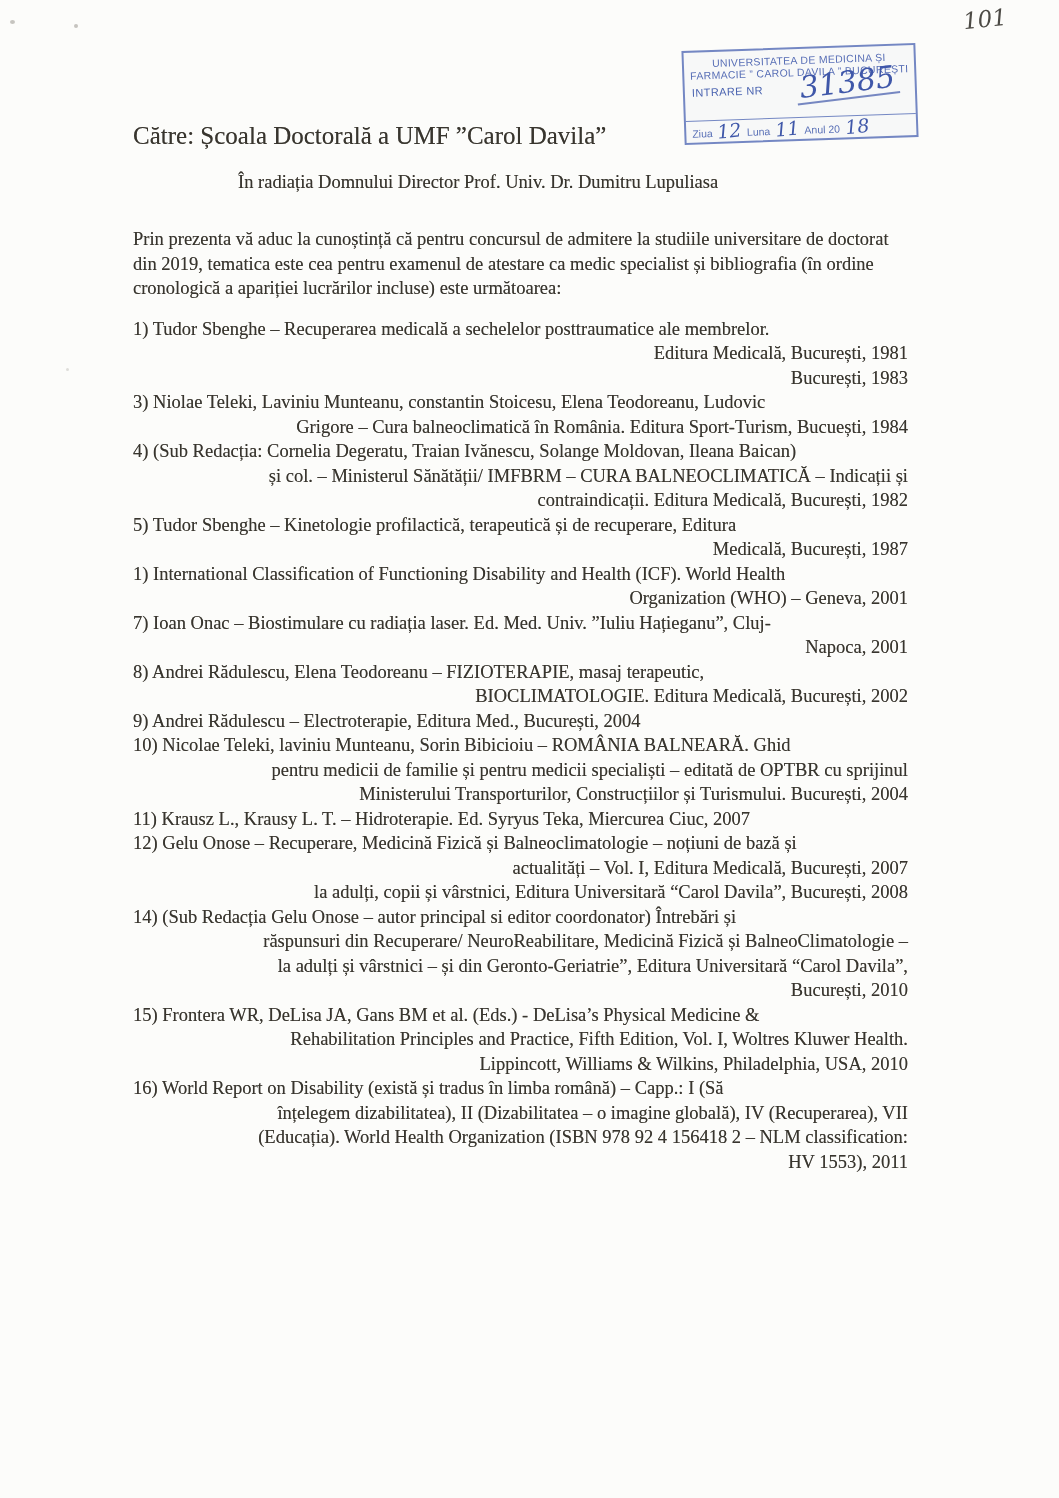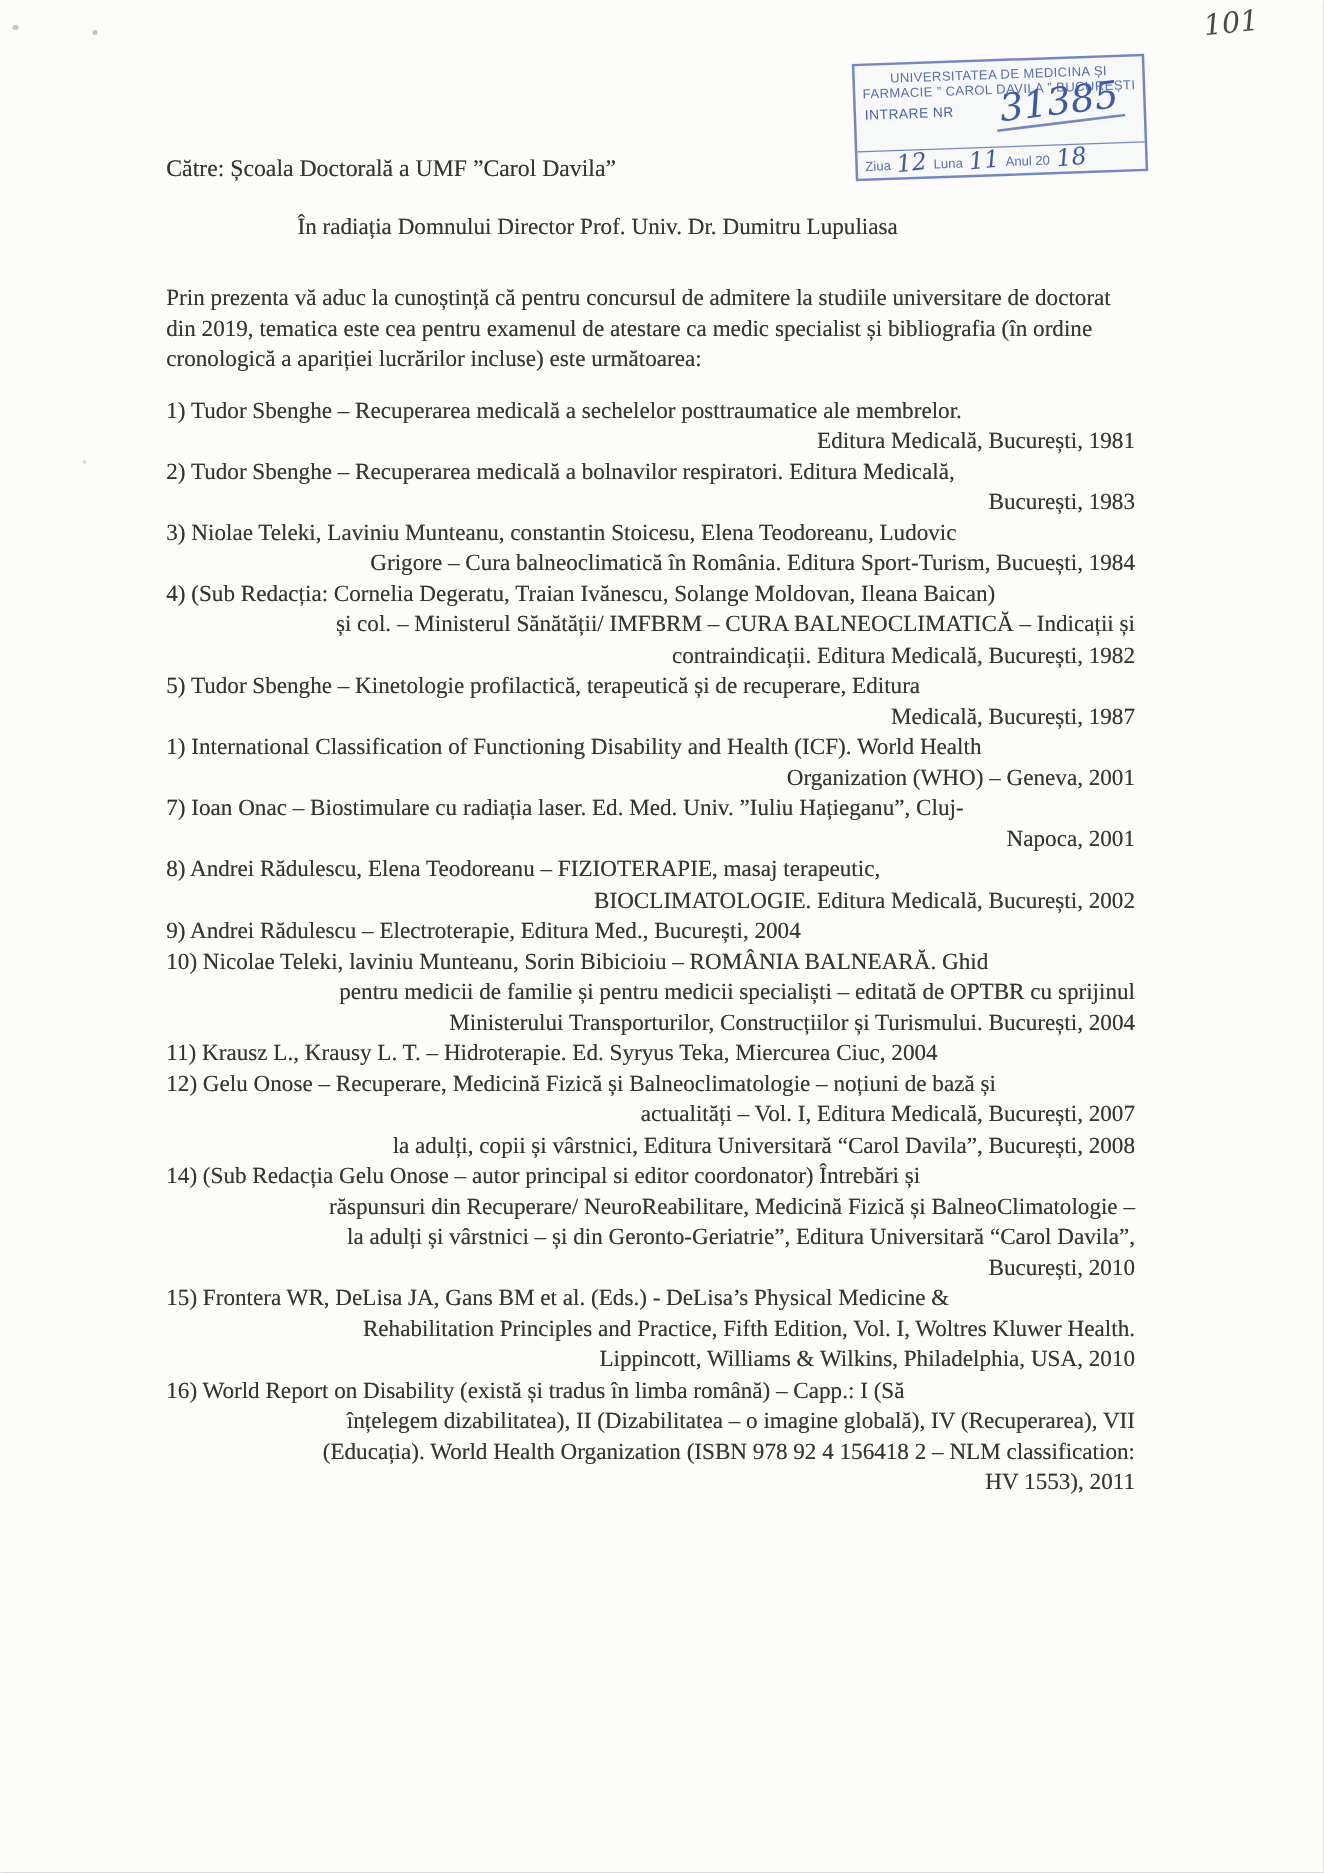--- a/index.html
+++ b/index.html
@@ -52,21 +52,21 @@
   }
   .s-label{opacity:.9;}
   .s-hand{font-family:"DejaVu Serif", serif;font-style:italic;font-size:19px;line-height:16px;color:#3f57a9;transform:rotate(-4deg);}
 
   
   .content{
     position:absolute;left:133px;top:124px;width:775px;
     font-size:18.5px;line-height:24.5px;
     text-shadow:0 0 .4px rgba(58,54,47,.55);
   }
-  .to-line{font-size:19px;white-space:nowrap;}
+  .to-line{font-size:25px;white-space:nowrap;}
   .attention-line{margin-top:21px;padding-left:105px;white-space:nowrap;}
   .intro{margin-top:33px;text-align:left;}
   .bib-list{margin-top:16px;}
   .bib-line{white-space:nowrap;}
   .bib-line.align-left{text-align:left;}
   .bib-line.align-right{text-align:right;}
 </style>
 </head>
 <body>
 
@@ -100,21 +100,20 @@
   <div class="content">
     <div class="to-line">Către: Școala Doctorală a UMF ”Carol Davila”</div>
     <div class="attention-line">În radiația Domnului Director Prof. Univ. Dr. Dumitru Lupuliasa</div>
     <div class="intro">Prin prezenta vă aduc la cunoștință că pentru concursul de admitere la studiile universitare de doctorat din 2019, tematica este cea pentru examenul de atestare ca medic specialist și bibliografia (în ordine cronologică a apariției lucrărilor incluse) este următoarea:</div>
     <div class="bib-list">
         <div class="bib-item">
           <div class="bib-line align-left">1) Tudor Sbenghe – Recuperarea medicală a sechelelor posttraumatice ale membrelor.</div>
           <div class="bib-line align-right">Editura Medicală, București, 1981</div>
         </div>
         <div class="bib-item">
-          <div class="bib-line align-left">2) Tudor Sbenghe – Recuperarea medicală a bolnavilor respiratori. Editura Medicală,</div>
           <div class="bib-line align-right">București, 1983</div>
         </div>
         <div class="bib-item">
           <div class="bib-line align-left">3) Niolae Teleki, Laviniu Munteanu, constantin Stoicesu, Elena Teodoreanu, Ludovic</div>
           <div class="bib-line align-right">Grigore – Cura balneoclimatică în România. Editura Sport-Turism, Bucuești, 1984</div>
         </div>
         <div class="bib-item">
           <div class="bib-line align-left">4) (Sub Redacția: Cornelia Degeratu, Traian Ivănescu, Solange Moldovan, Ileana Baican)</div>
           <div class="bib-line align-right">și col. – Ministerul Sănătății/ IMFBRM – CURA BALNEOCLIMATICĂ – Indicații și</div>
           <div class="bib-line align-right">contraindicații. Editura Medicală, București, 1982</div>
@@ -137,21 +136,21 @@
         </div>
         <div class="bib-item">
           <div class="bib-line align-left">9) Andrei Rădulescu – Electroterapie, Editura Med., București, 2004</div>
         </div>
         <div class="bib-item">
           <div class="bib-line align-left">10) Nicolae Teleki, laviniu Munteanu, Sorin Bibicioiu – ROMÂNIA BALNEARĂ. Ghid</div>
           <div class="bib-line align-right">pentru medicii de familie și pentru medicii specialiști – editată de OPTBR cu sprijinul</div>
           <div class="bib-line align-right">Ministerului Transporturilor, Construcțiilor și Turismului. București, 2004</div>
         </div>
         <div class="bib-item">
-          <div class="bib-line align-left">11) Krausz L., Krausy L. T. – Hidroterapie. Ed. Syryus Teka, Miercurea Ciuc, 2004</div>
+          <div class="bib-line align-left">11) Krausz L., Krausy L. T. – Hidroterapie. Ed. Syryus Teka, Miercurea Ciuc, 2007</div>
         </div>
         <div class="bib-item">
           <div class="bib-line align-left">12) Gelu Onose – Recuperare, Medicină Fizică și Balneoclimatologie – noțiuni de bază și</div>
           <div class="bib-line align-right">actualități – Vol. I, Editura Medicală, București, 2007</div>
         </div>
         <div class="bib-item">
           <div class="bib-line align-right">la adulți, copii și vârstnici, Editura Universitară “Carol Davila”, București, 2008</div>
         </div>
         <div class="bib-item">
           <div class="bib-line align-left">14) (Sub Redacția Gelu Onose – autor principal si editor coordonator) Întrebări și</div>

